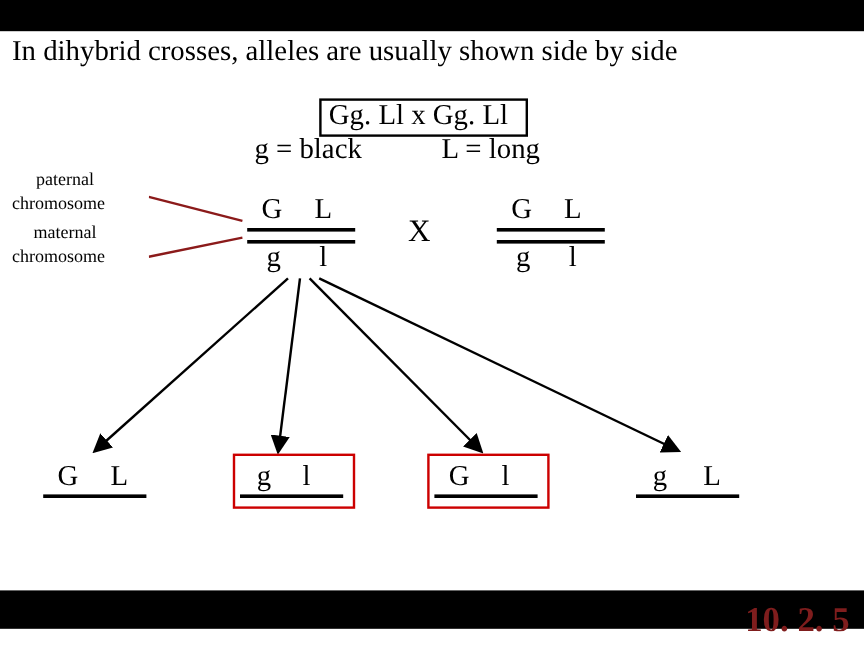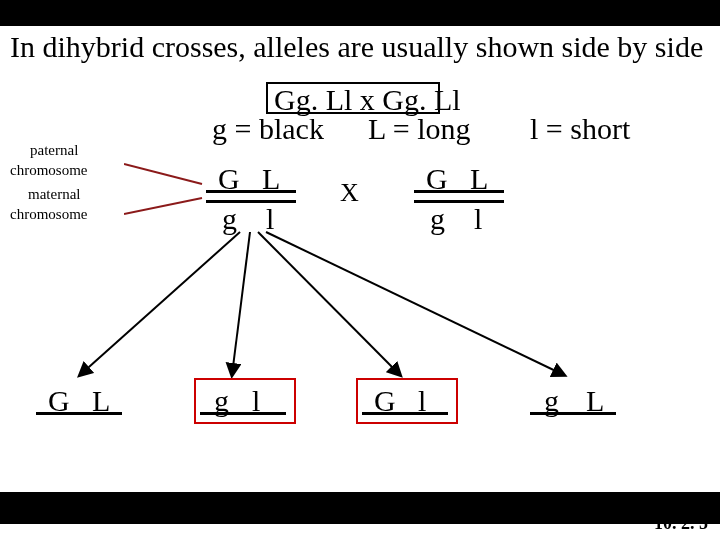--- a/index.html
+++ b/index.html
@@ -1,44 +1,43 @@
 <!DOCTYPE html>
 <html><head>
 <meta charset="utf-8">
 <style>
   html,body{margin:0;padding:0;width:720px;height:540px;overflow:hidden;font-family:"Times New Roman",serif;background:#fff;color:#000}
   .page{position:absolute;inset:0}
   .bar{position:absolute;left:0;width:720px;background:#000}
   .topbar{top:0;height:26px}
   .botbar{top:492px;height:32px}
   .txt{position:absolute;white-space:pre}
-  .f24{font-size:30px}
+  .f24{font-size:24px}
   .f20{font-size:15px}
   .crossBox{position:absolute;border:2px solid #000}
   .brace{position:absolute;pointer-events:none}
   .chromBar{position:absolute;height:3px;background:#000}
   .arrow{position:absolute;pointer-events:none}
   .redBox{position:absolute;border:2px solid #cc0000}
-  .footer{position:absolute;right:12px;bottom:6px;color:#000000;font-size:18px;font-weight:bold}
+  .footer{position:absolute;right:12px;bottom:6px;color:#7f1d1d;font-size:29px;font-weight:bold}
 </style>
 </head>
 <body>
 <div class="page">
 
 <div class="bar topbar"></div>
 <div class="bar botbar"></div>
 
 <div class="txt f24" style="left:10px;top:30px">In dihybrid crosses, alleles are usually shown side by side</div>
 
 <div class="crossBox" style="left:266px;top:82px;width:170px;height:28px"></div>
 <div class="txt f24" style="left:274px;top:83px">Gg. Ll x Gg. Ll</div>
 
 <div class="txt f24" style="left:368px;top:112px">L = long</div>
 <div class="txt f24" style="left:212px;top:112px">g = black</div>
-<div class="txt f24" style="left:530px;top:112px">l = short</div>
 
 <div class="txt f20" style="left:30px;top:142px">paternal</div>
 <div class="txt f20" style="left:10px;top:162px">chromosome</div>
 <div class="txt f20" style="left:28px;top:186px">maternal</div>
 <div class="txt f20" style="left:10px;top:206px">chromosome</div>
 
 <svg class="brace" style="left:124px;top:154px;width:80px;height:74px">
   <line x1="0" y1="10" x2="78" y2="30" stroke="#8B1A1A" stroke-width="2"></line>
   <line x1="0" y1="60" x2="78" y2="44" stroke="#8B1A1A" stroke-width="2"></line>
 </svg>

